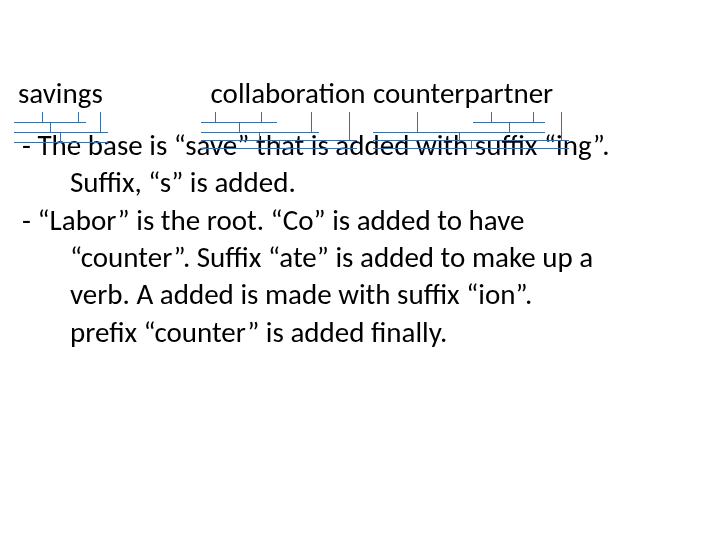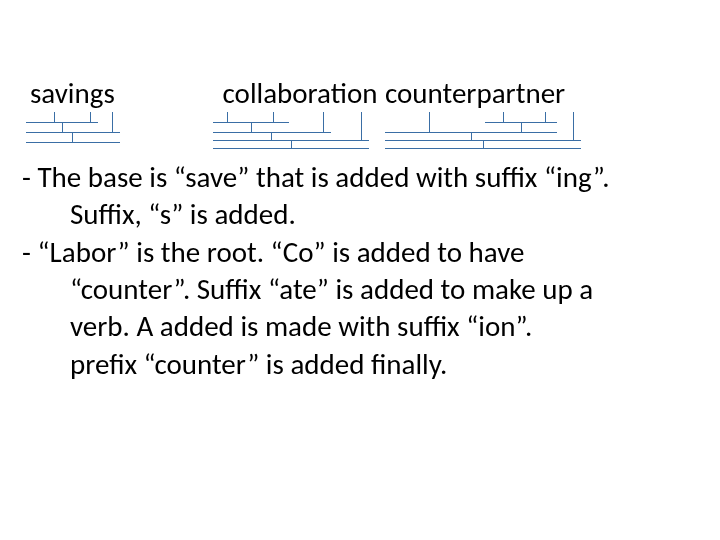--- a/index.html
+++ b/index.html
@@ -1,29 +1,29 @@
 <!DOCTYPE html>
 <html><head>
 <meta charset="utf-8">
 <style>
   html,body{margin:0;padding:0;width:720px;height:540px;background:#fff;
     font-family:Calibri,"Segoe UI",Arial,sans-serif;color:#000;}
   .page{padding:0 0 0 0;}
   .words-row{display:flex;margin-top:78px;}
   .word-block{position:relative;}
-  .word-block.w1{margin-left:30px;width:170px;}
+  .word-block.w1{margin-left:18px;width:170px;}
   .word-block.w2{margin-left:15px;width:170px;text-align:center;}
   .word-block.w3{width:200px;}
   .word{font-size:29px;line-height:1.1;}
   
   .tree{position:absolute;left:0;top:34px;height:42px;pointer-events:none;}
   .hline{position:absolute;height:0;border-top:1.5px solid #3a6ea5;}
   .vline{position:absolute;width:0;border-left:1.5px solid #3a6ea5;}
 
-  .body-text{margin:50px 22px 0 22px;font-size:29px;line-height:1.22;}
+  .body-text{margin:18px 22px 0 22px;font-size:29px;line-height:1.22;}
   .para{margin:0 0 2px 0;text-indent:0;}
   .indent{margin-left:48px;}
 </style>
 </head>
 <body>
 
 <div class="page">
 
   <div class="words-row">
 

